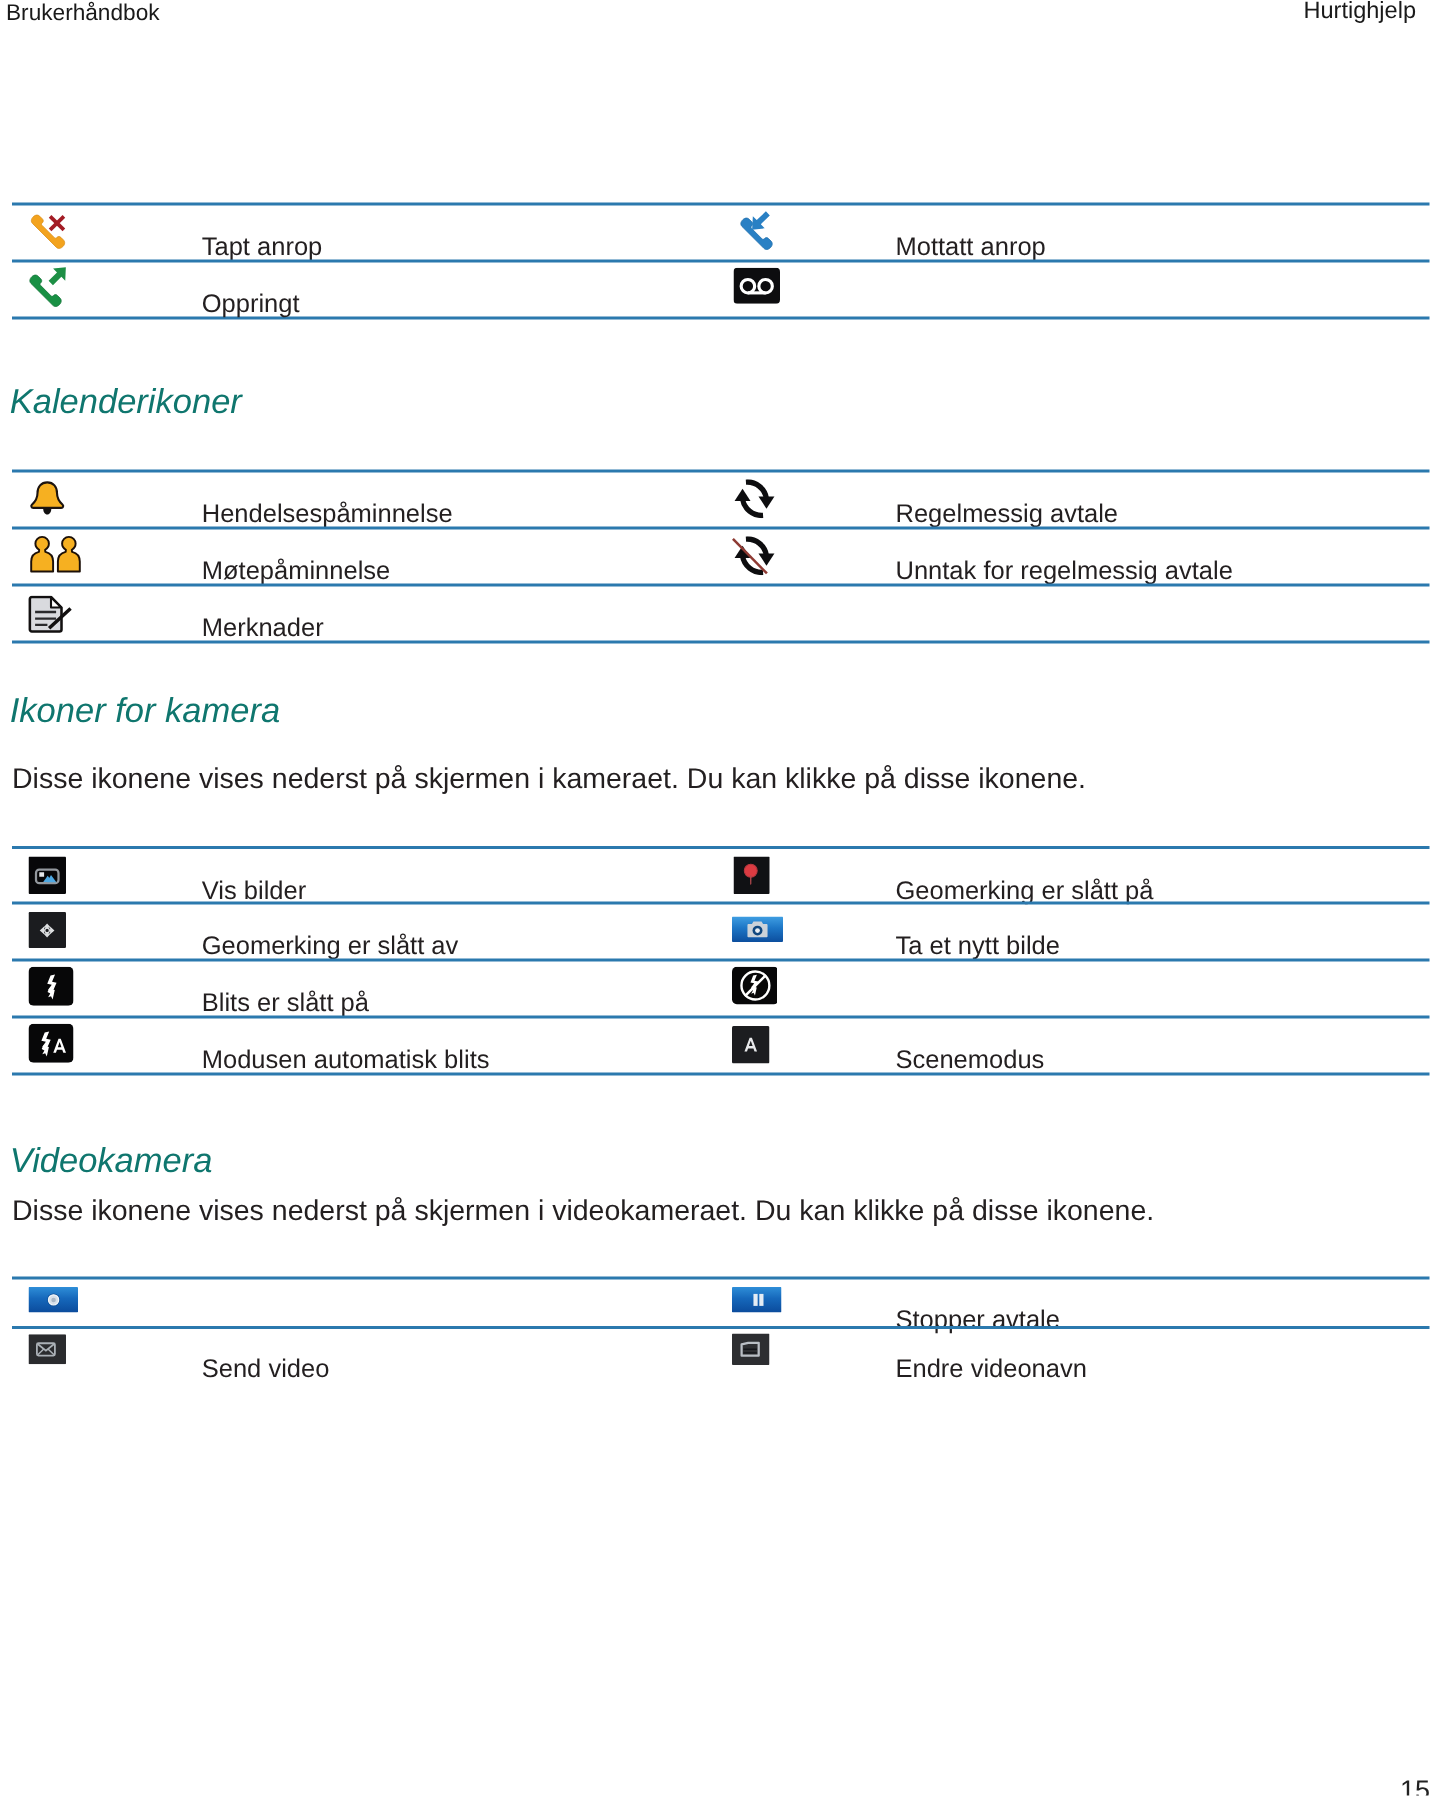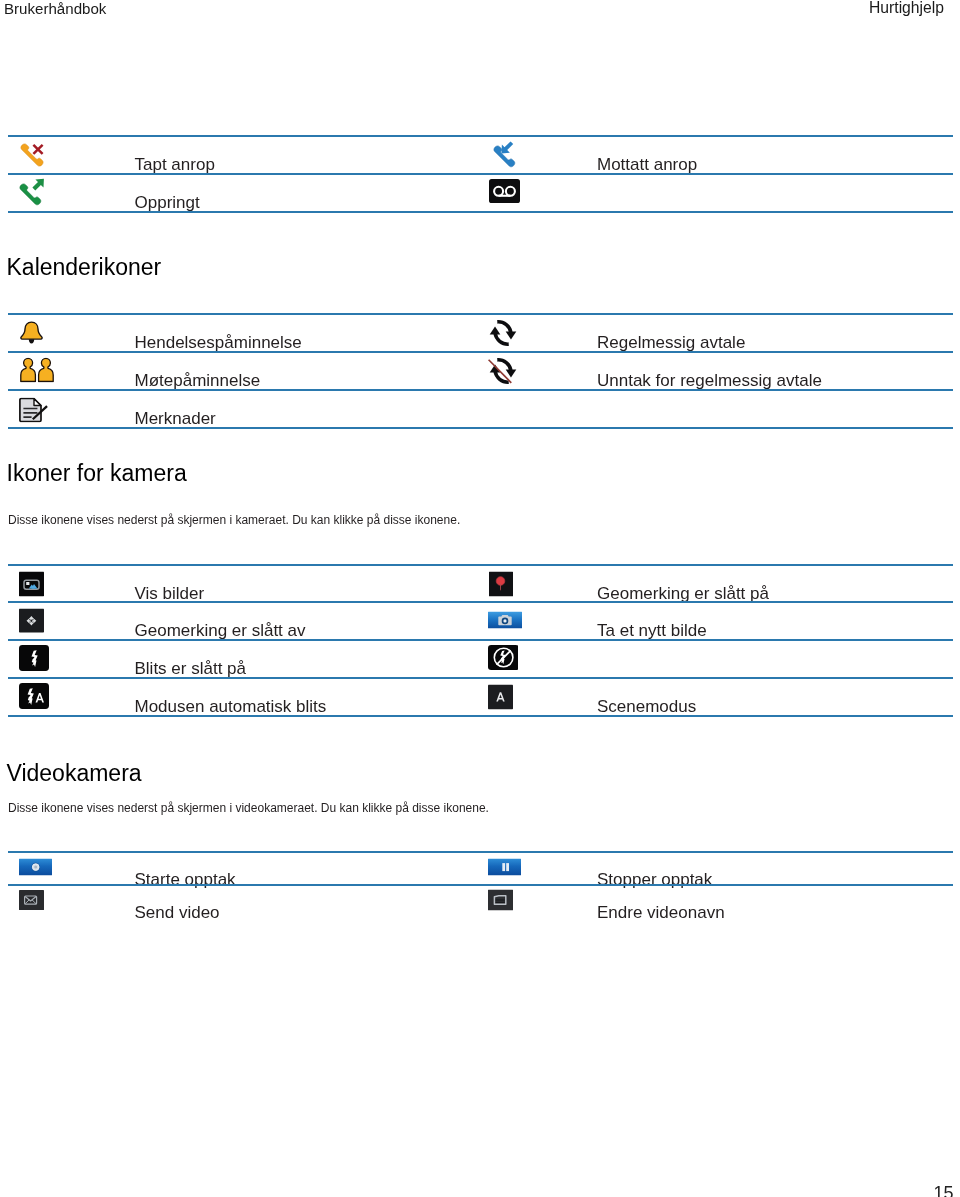--- a/index.html
+++ b/index.html
@@ -23,22 +23,22 @@
   .tbl .last{border-bottom:2.3px solid #2b79ae;}
   .cell{position:absolute;top:0;height:100%;}
   .c-ic1{left:0px;width:100px;}
   .c-tx1{left:99px;width:373px;}
   .c-ic2{left:473px;width:90px;}
   .c-tx2{left:561.5px;width:383px;}
   .lbl{position:absolute;left:0;top:14px;font-size:17.0px;line-height:27.3px;white-space:nowrap;margin-left:28px;}
   .r34 .lbl{line-height:26.3px;}
   .ic{position:absolute;top:50%;transform:translateY(-50%);}
 
-  h2.sec{position:absolute;margin:0;font-weight:400;font-size:23px;line-height:23px;color:#000000;letter-spacing:0px;}
-  p.desc{position:absolute;margin:0;font-size:12px;line-height:16.5px;color:#231f20;white-space:nowrap;text-align:right;}
+  h2.sec{position:absolute;margin:0;font-weight:400;font-size:23px;line-height:23px;color:#0f766e;letter-spacing:0px;font-style:italic;}
+  p.desc{position:absolute;margin:0;font-size:19px;line-height:16.5px;color:#231f20;white-space:nowrap;text-align:right;}
 </style>
 </head>
 <body>
 
 <div class="page">
   <div class="hdr" id="hdr-left">Brukerhåndbok</div>
   <div class="hdr" id="hdr-right">Hurtighjelp</div>
   <div id="page-num">15</div>
 
   <div class="tbl r38" id="tbl-calls" style="top:134.9px">
@@ -361,34 +361,31 @@
               <stop offset="1" stop-color="#0b4b9c"></stop>
                 </linearGradient>
               </defs>
             <rect x="0" y="0" width="33" height="17" rx="0.6" fill="url(#gblue2)"></rect>
             <circle cx="16.7" cy="8.6" r="4.3" fill="#0e4f96"></circle>
             <circle cx="16.7" cy="8.6" r="3.4" fill="#d7e0e9" stroke="#f2f6fa" stroke-width="0.8"></circle>
             <circle cx="16.7" cy="8.6" r="1.5" fill="#a9b7c6"></circle>
           </svg>
         </span>
       </div>
-      <div class="cell c-tx1">
-        <span class="lbl">Starte opptak</span>
-      </div>
       <div class="cell c-ic2">
         <span class="ic" style="left:7px">
           <svg width="33" height="17" viewBox="0 0 33 17">
             <rect x="0" y="0" width="33" height="17" rx="0.6" fill="url(#gblue2)"></rect>
             <rect x="14.3" y="4.6" width="2.8" height="8.0" fill="#e4ecf4"></rect>
             <rect x="18.2" y="4.6" width="2.8" height="8.0" fill="#e4ecf4"></rect>
           </svg>
         </span>
       </div>
       <div class="cell c-tx2">
-        <span class="lbl">Stopper opptak</span>
+        <span class="lbl">Stopper avtale</span>
       </div>
     </div>
     <div class="row">
       <div class="cell c-ic1">
         <span class="ic" style="left:11.5px">
           <svg width="25" height="20" viewBox="0 0 25 20">
             <rect x="0" y="0" width="25" height="20" rx="0.6" fill="#2a2b2e"></rect>
             <rect x="5.6" y="6.0" width="12.0" height="8.2" rx="1.0" fill="none" stroke="#aab0b6" stroke-width="1.2"></rect>
             <path d="M6.1 6.5 L11.6 10.9 L17.1 6.5" fill="none" stroke="#aab0b6" stroke-width="1.2"></path>
             <path d="M6.2 13.7 L10.2 9.8 M17.0 13.7 L13.0 9.8" fill="none" stroke="#aab0b6" stroke-width="1.0"></path>

